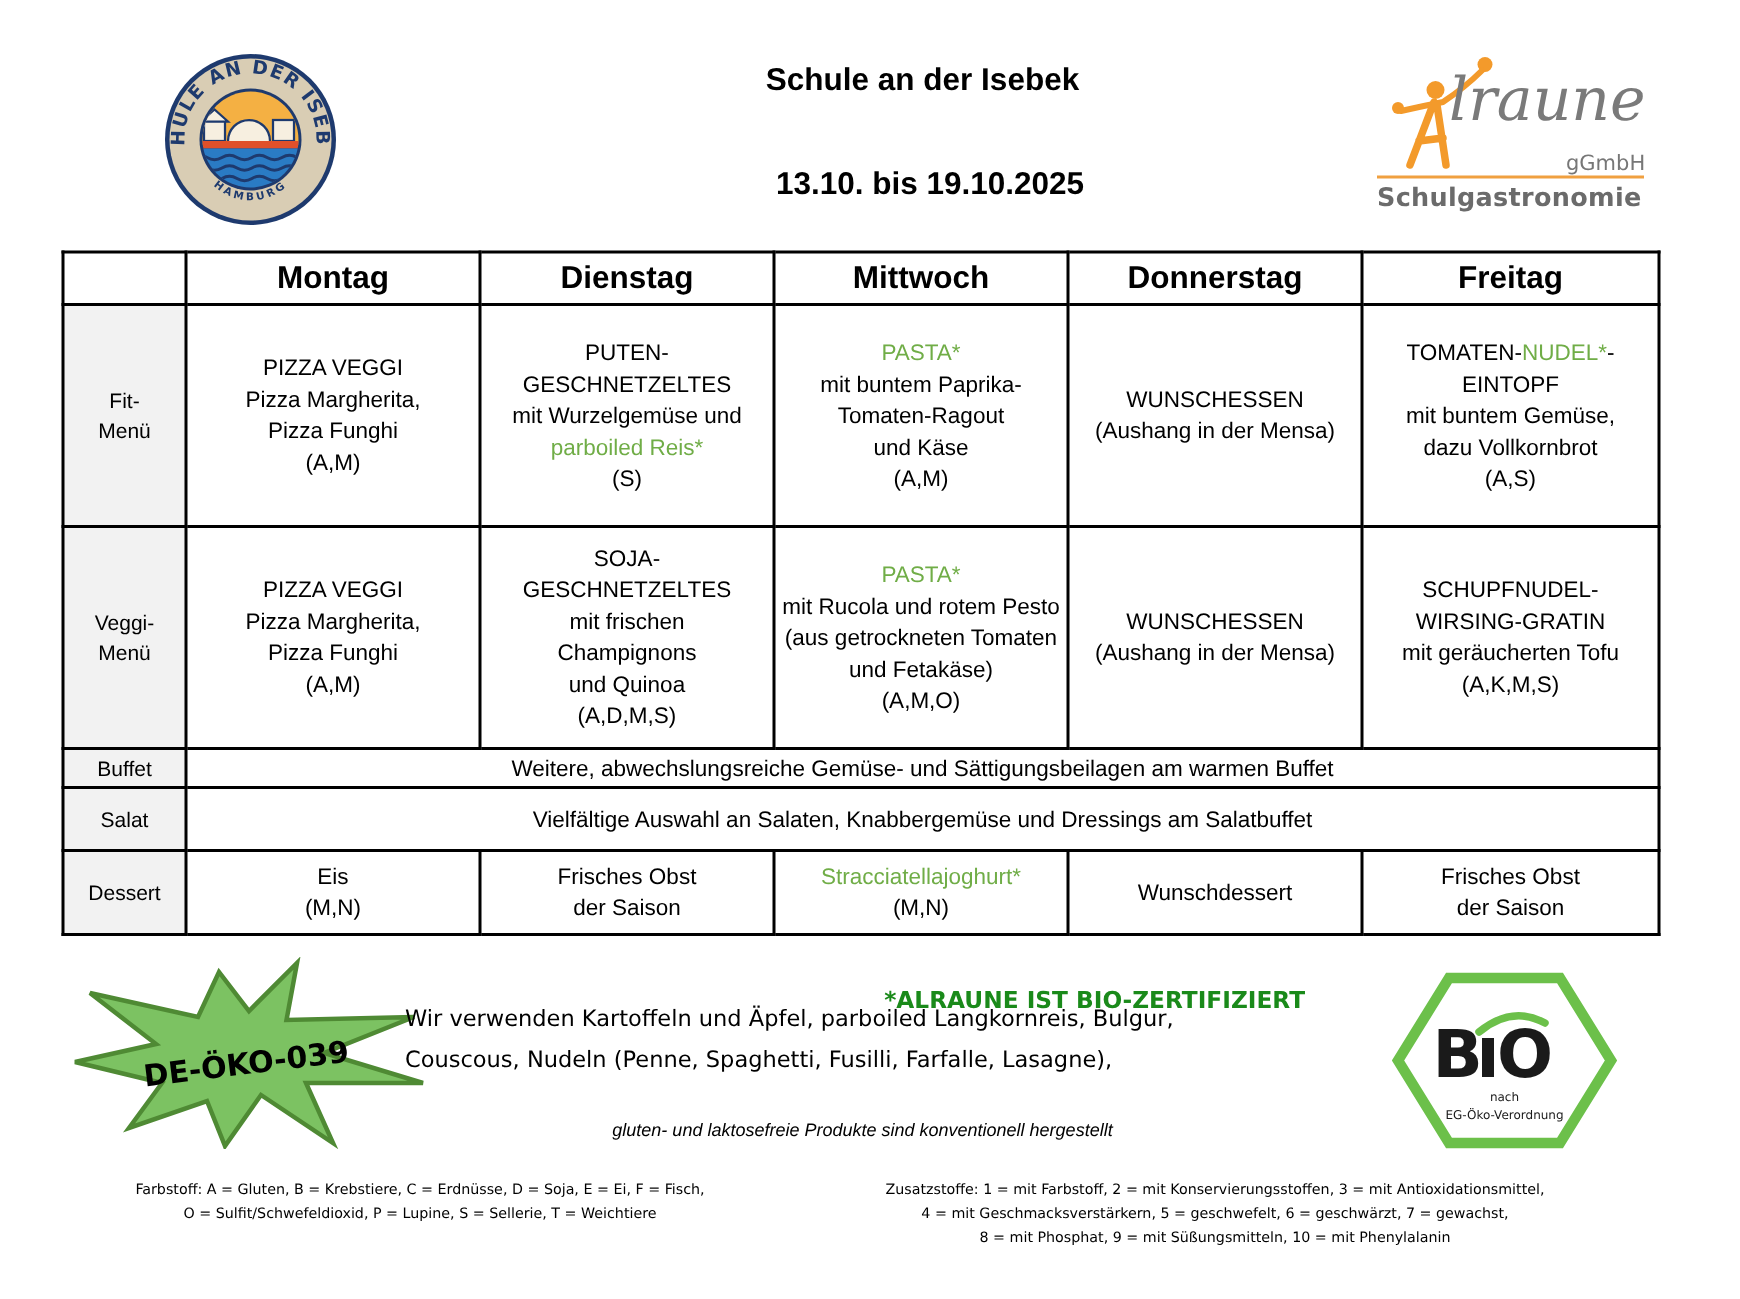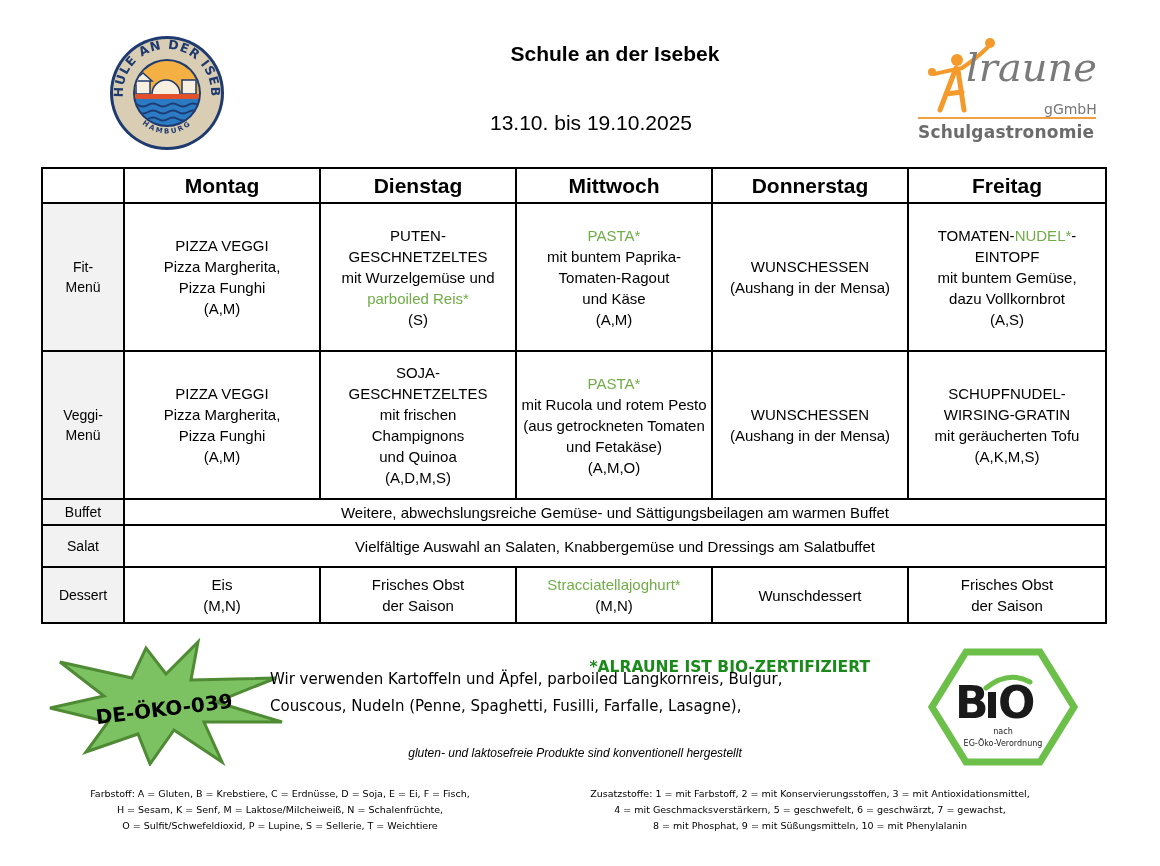--- a/index.html
+++ b/index.html
@@ -2,21 +2,21 @@
 <html><head>
 <meta charset="utf-8">
 <style>
   * { box-sizing: border-box; margin: 0; padding: 0; }
   html, body { width: 1160px; height: 866px; background: #ffffff; overflow: hidden; }
   body { position: relative; font-family: "Liberation Sans", sans-serif; color: #000; }
 
   
   .school-logo { position: absolute; left: 108px; top: 28px; width: 118px; height: 130px; }
   .title { position: absolute; left: 440px; top: 42px; width: 350px; text-align: center; font-weight: bold; font-size: 21px; }
-  .dates { position: absolute; left: 416px; top: 111px; width: 350px; text-align: center; font-weight: normal; font-size: 21px; }
+  .dates { position: absolute; left: 445px; top: 111px; width: 350px; text-align: center; font-weight: bold; font-size: 21px; }
   .alraune-logo { position: absolute; left: 912px; top: 30px; width: 190px; height: 118px; }
   .alraune-gmbh { position: absolute; left: 1044px; top: 101px; font-size: 14px; color: #777; font-family: "DejaVu Sans", sans-serif; }
   .alraune-line { position: absolute; left: 918px; top: 117px; width: 178px; height: 2px; background: #f0a040; }
   .alraune-sub { position: absolute; left: 918px; top: 122px; font-family: "DejaVu Sans", sans-serif; font-weight: bold; font-size: 17px; color: #6b6b6b; letter-spacing: 0.2px; }
 
   
   table.menu { position: absolute; left: 41px; top: 167px; width: 1064px; border-collapse: collapse; table-layout: fixed; }
   table.menu td, table.menu th { border: 2px solid #000; text-align: center; vertical-align: middle; font-size: 15px; line-height: 21px; }
   table.menu th { font-size: 21px; font-weight: bold; height: 35px; }
   table.menu td.rowhead { background: #f2f2f2; font-size: 14px; line-height: 20px; }
@@ -230,20 +230,19 @@
   <text x="27" y="70" font-family="DejaVu Sans, sans-serif" font-weight="bold" font-size="44" fill="#1a1a1a">B</text>
   <rect x="60" y="44" width="8" height="26" fill="#1a1a1a"></rect>
   <path d="M 58 40 Q 80 22 102 34" stroke="#6cc04a" stroke-width="5" fill="none" stroke-linecap="round"></path>
   <text x="70" y="70" font-family="DejaVu Sans, sans-serif" font-weight="bold" font-size="44" fill="#1a1a1a">O</text>
   <text x="75" y="86" text-anchor="middle" font-family="DejaVu Sans, sans-serif" font-size="8" fill="#1a1a1a">nach</text>
   <text x="75" y="98" text-anchor="middle" font-family="DejaVu Sans, sans-serif" font-size="8" fill="#1a1a1a">EG-Öko-Verordnung</text>
 </svg>
 
 <div class="allergens">
   <div>Farbstoff: A = Gluten, B = Krebstiere, C = Erdnüsse, D = Soja, E = Ei, F = Fisch,</div>
-  <div>H = Sesam, K = Senf, M = Laktose/Milcheiweiß,  N = Schalenfrüchte,</div>
   <div>O = Sulfit/Schwefeldioxid, P = Lupine, S = Sellerie, T = Weichtiere</div>
 </div>
 <div class="additives">
   <div>Zusatzstoffe: 1 = mit Farbstoff, 2 = mit Konservierungsstoffen, 3 = mit Antioxidationsmittel,</div>
   <div>4 = mit Geschmacksverstärkern, 5 = geschwefelt, 6 = geschwärzt, 7 = gewachst,</div>
   <div>8 = mit Phosphat, 9 = mit Süßungsmitteln, 10 = mit Phenylalanin</div>
 </div>
 
 </body></html>

